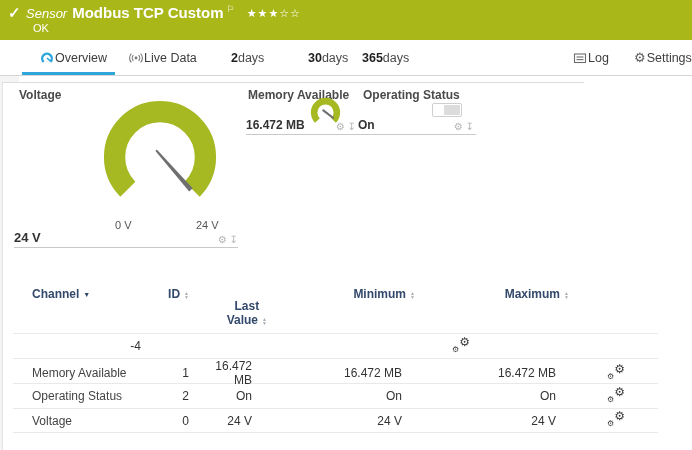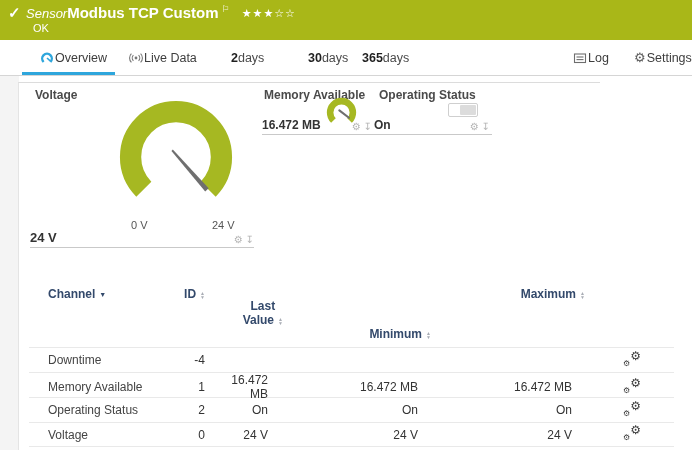--- a/index.html
+++ b/index.html
@@ -6,35 +6,35 @@
   html,body { background:#fff; }
   #app {
     position:relative; width:692px; height:450px; overflow:hidden;
     font-family:"Liberation Sans", sans-serif; background:#fff; color:#3b3b3b;
   }
   
   .hdr { position:absolute; left:0; top:0; width:692px; height:40px; background:#a9b718; color:#fff; }
   .hdr-check { position:absolute; left:8px; top:4px; font-size:15px; font-weight:bold; }
   .hdr-line1 { position:absolute; left:26px; top:4px; white-space:nowrap; }
   .hdr-kind { font-style:italic; font-size:13px; }
-  .hdr-title { font-weight:bold; font-size:15px; }
+  .hdr-title { font-weight:bold; font-size:15px; margin-left:5px; }
   .hdr-flag { font-size:9px; vertical-align:top; margin-left:3px; }
   .hdr-stars { font-size:11px; margin-left:12px; letter-spacing:1px; vertical-align:1px; }
   .hdr-ok { position:absolute; left:33px; top:22px; font-size:11px; font-weight:normal; }
   
   .tabbar { position:absolute; left:0; top:40px; width:692px; height:36px; background:#fff; border-bottom:1px solid #d5d5d5; }
   .tab { position:absolute; top:0; height:35px; display:flex; align-items:center; gap:1px; font-size:12.5px; color:#3d3d3d; cursor:pointer; white-space:nowrap; }
   .tab b { color:#1f1f1f; }
   .tab .num-gap { margin-left:-1px; color:#4a4a4a; }
   .tab-underline { position:absolute; left:22px; top:32px; width:93px; height:3px; background:#2ea6dc; }
   .ticon { width:14px; height:14px; display:inline-block; }
   .gear-glyph { font-size:13px; color:#5f5f5f; line-height:14px; }
   
   .gutter { position:absolute; left:0; top:76px; width:19px; height:374px; background:#f4f4f4; }
-  .card { position:absolute; left:18px; top:82px; width:582px; height:368px; background:#fff; border-top:1px solid #dcdcdc; border-left:1px solid #e4e4e4; }
+  .card { position:absolute; left:2px; top:82px; width:582px; height:368px; background:#fff; border-top:1px solid #dcdcdc; border-left:1px solid #e4e4e4; }
   .panel-title { position:absolute; font-size:12px; font-weight:bold; color:#4a4a4a; }
   .value-row { position:absolute; border-bottom:1px solid #c9c9c9; display:flex; align-items:flex-end; justify-content:space-between; }
   .value-big { font-size:13px; font-weight:bold; color:#333; }
   .value-sm { font-size:12px; font-weight:bold; color:#333; }
   .mini-icons { display:flex; gap:3px; align-items:flex-end; color:#b3b3b3; font-size:10px; line-height:10px; }
   .mini-icons span { cursor:pointer; }
   .scale-label { position:absolute; font-size:11px; color:#555; }
   .toggle { position:absolute; left:429px; top:20px; width:30px; height:14px; border:1px solid #cfcfcf; background:#fff; border-radius:2px; }
   .toggle-knob { position:absolute; right:1px; top:1px; width:16px; height:10px; background:#dcdcdc; border-radius:1px; }
   
@@ -166,33 +166,32 @@
         <div class="cell cell-id"><span>ID</span><span class="sort-stack">
               <span>▲</span>
               <span>▼</span>
             </span></div>
         <div class="cell cell-last" style="padding-right:14px;">
           <span class="lastval-head"><span>Last</span><br><span>Value</span><span class="sort-stack">
                 <span>▲</span>
                 <span>▼</span>
               </span></span>
         </div>
-        <div class="cell cell-min" style="padding-right:14px;margin-top:40px;"><span>Minimum</span><span class="sort-stack">
+        <div class="cell cell-min" style="padding-right:14px;"><span>Minimum</span><span class="sort-stack">
               <span>▲</span>
               <span>▼</span>
             </span></div>
         <div class="cell cell-max" style="padding-right:15px;"><span>Maximum</span><span class="sort-stack">
               <span>▲</span>
               <span>▼</span>
             </span></div>
         <div class="cell cell-icons"></div>
       </div>
 
       <div class="trow body-row">
-        <div class="cell cell-ch">Downtime</div>
         <div class="cell cell-id num">-4</div>
         <div class="cell cell-last num"></div>
         <div class="cell cell-min num"></div>
         <div class="cell cell-max num"></div>
         <div class="cell cell-icons"><span class="chan-gear"><span class="g-big">⚙</span><span class="g-sml">⚙</span></span></div>
       </div>
 
       <div class="trow body-row">
         <div class="cell cell-ch">Memory Available</div>
         <div class="cell cell-id num">1</div>

